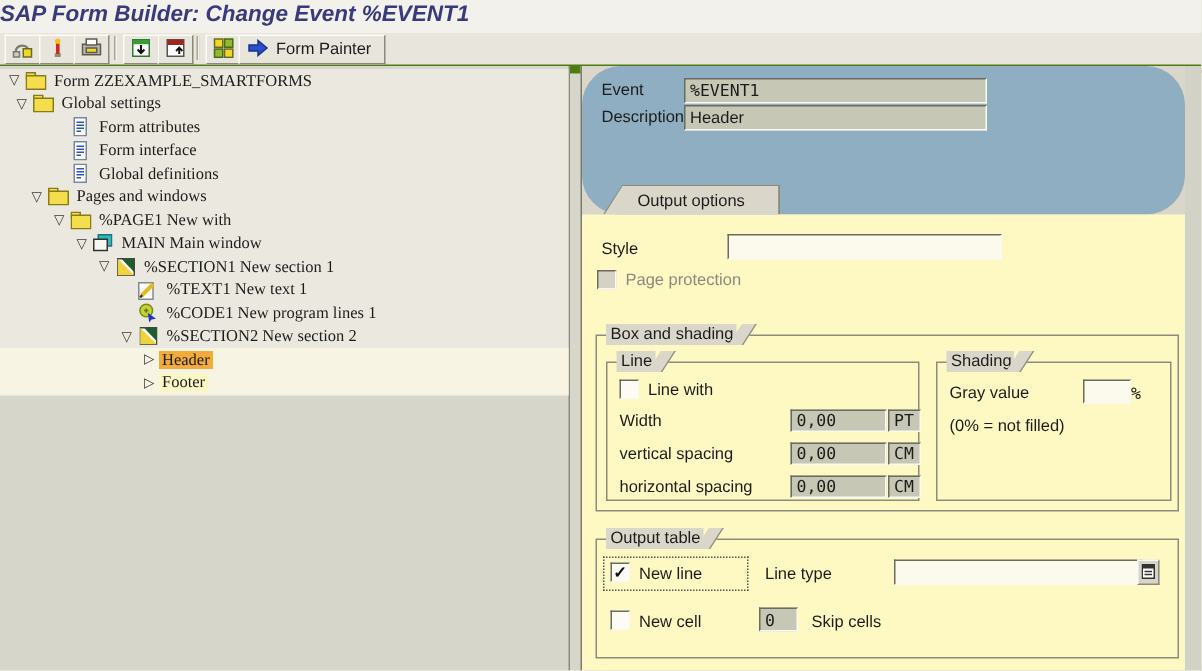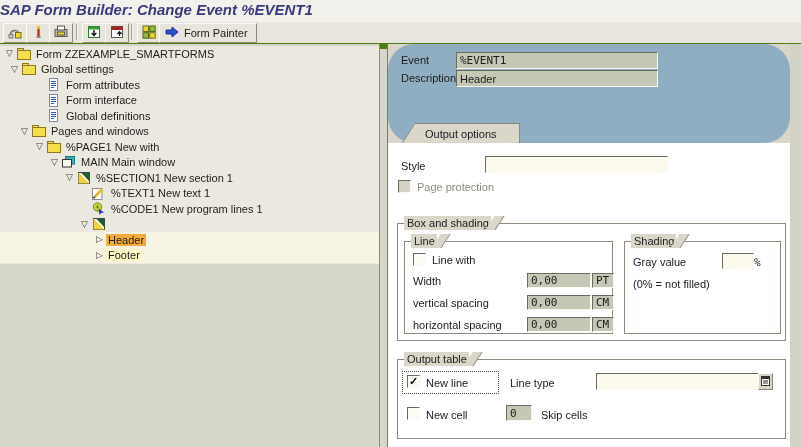--- a/index.html
+++ b/index.html
@@ -13,21 +13,21 @@
   #titlebar .t{position:absolute;left:0;top:1px;font-size:15px;font-weight:bold;font-style:italic;color:#39397B;white-space:nowrap;}
   #toolbar{position:absolute;left:0;top:22px;width:801px;height:21px;background:#E8E5DC;border-bottom:6px solid #4d7c0f;}
   .tbtn{position:absolute;top:1px;width:22px;height:18px;background:#E8E5DC;
     border:1px solid;border-color:#FCFBF6 #8B897B #8B897B #FCFBF6;display:flex;align-items:center;justify-content:center;}
   .tsep{position:absolute;top:2px;width:1px;height:16px;background:#A7A598;border-right:1px solid #F6F4ED;}
   #fp-btn{position:absolute;left:159px;top:1px;height:18px;background:#E8E5DC;border:1px solid;
     border-color:#FCFBF6 #8B897B #8B897B #FCFBF6;display:flex;align-items:center;gap:5px;padding:0 8px 0 5px;}
   
   #tree-panel{position:absolute;left:0;top:44px;width:379px;height:403px;background:#D7D6CA;border-right:1px solid #8A8A7E;}
   #tree-rows{position:absolute;left:0;top:2px;width:379px;height:218px;background:#EBE9DF;}
-  .trow{position:relative;height:15.5px;display:flex;align-items:center;white-space:nowrap;}
+  .trow{position:relative;height:15.5px;display:flex;align-items:center;white-space:nowrap;font-family:Liberation Serif, serif;}
   .stripe{background:#F7F4E3;}
   .arr{width:13px;flex:0 0 13px;text-align:center;font-size:9px;color:#3a3a34;line-height:13px;}
   .arr.open::before{content:"\25BD";}
   .arr.closed::before{content:"\25B7";}
   .ticon{flex:0 0 15px;width:15px;display:flex;align-items:center;justify-content:center;margin-right:3px;}
   .tlabel{padding:0 2px;}
   .hl-sel{background:#F2AC3C;}
   .hl-sec{background:#FCF8C6;}
   
   #right{position:absolute;left:387px;top:44px;width:402px;height:403px;border-left:1px solid #7A7A6E;border-right:1px solid #7A7A6E;background:#DAD7CA;}
@@ -36,21 +36,21 @@
   .flabel{position:absolute;white-space:nowrap;}
   .field{position:absolute;border:1px solid;border-color:#6B6B5F #FBFAF2 #FBFAF2 #6B6B5F;padding:0 3px;display:flex;align-items:center;overflow:hidden;}
   .f-gray{background:#C7C7B5;}
   .f-cream{background:#FCFAED;}
   .mono{font-family:"DejaVu Sans Mono",monospace;font-size:11px;}
   
   #tab-outer{position:absolute;left:14px;top:79px;width:118px;height:20px;background:#8C8C7D;
     clip-path:polygon(13px 0,100% 0,100% 100%,0 100%);}
   #tab-inner{position:absolute;left:1px;top:1px;width:116px;height:19px;background:#DAD7CA;
     clip-path:polygon(12px 0,100% 0,100% 100%,0 100%);display:flex;align-items:center;padding-left:22px;box-sizing:border-box;}
-  #tab-body{position:absolute;left:0;top:99px;width:402px;height:304px;background:#ffffff;}
+  #tab-body{position:absolute;left:0;top:99px;width:402px;height:304px;background:#fef9c3;}
   
   .cb{position:absolute;width:13px;height:13px;background:#FCFCF4;border:1px solid;border-color:#6B6B5F #FBFAF2 #FBFAF2 #6B6B5F;
     display:flex;align-items:center;justify-content:center;box-sizing:border-box;}
   .cb.disabled{background:#D5D2C5;}
   .cb.checked::before{content:"\2713";font-size:11px;font-weight:bold;color:#111;margin-top:-1px;}
   .dis-label{color:#8D8B80;}
   
   .group{position:absolute;border:1px solid #8C8C7D;}
   .gtitle{position:absolute;top:-8px;left:6px;height:14px;line-height:14px;background:#DAD7CA;padding:0 2px 0 3px;white-space:nowrap;}
   .gtitle::after{content:"";position:absolute;top:0;right:-9px;width:9px;height:100%;background:#DAD7CA;
@@ -260,20 +260,21 @@
 
       <div class="trow" style="padding-left:78px">
         <span class="arr open"></span>
         <span class="ticon">
             <svg width="12" height="12">
               <rect x="0.5" y="0.5" width="11" height="11" fill="#fff" stroke="#444"></rect>
               <polygon points="0.5,11.5 0.5,0.5 11.5,11.5" fill="#EED23E"></polygon>
               <polygon points="3,0.5 11.5,0.5 11.5,9.5" fill="#1E5E2E"></polygon>
             </svg>
           </span>
+        <span class="tlabel">%SECTION2 New section 2</span>
       </div>
 
       <div class="trow stripe" style="padding-left:93px">
         <span class="arr closed"></span>
         <span class="tlabel hl-sel">Header</span>
       </div>
 
       <div class="trow stripe" style="padding-left:93px">
         <span class="arr closed"></span>
         <span class="tlabel hl-sec">Footer</span>

